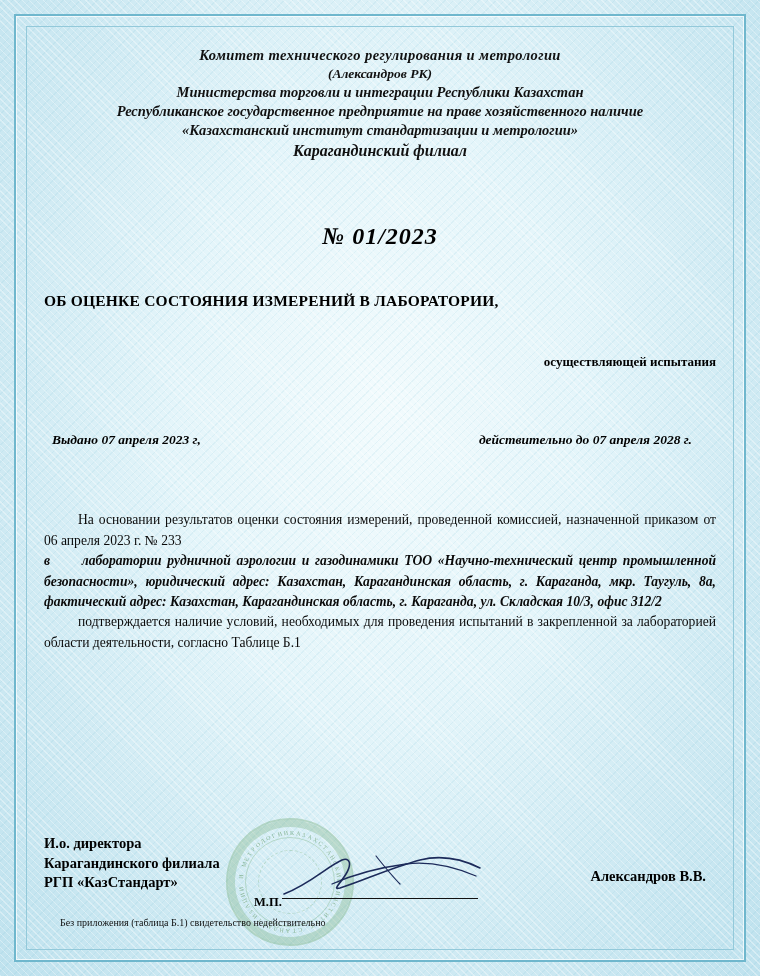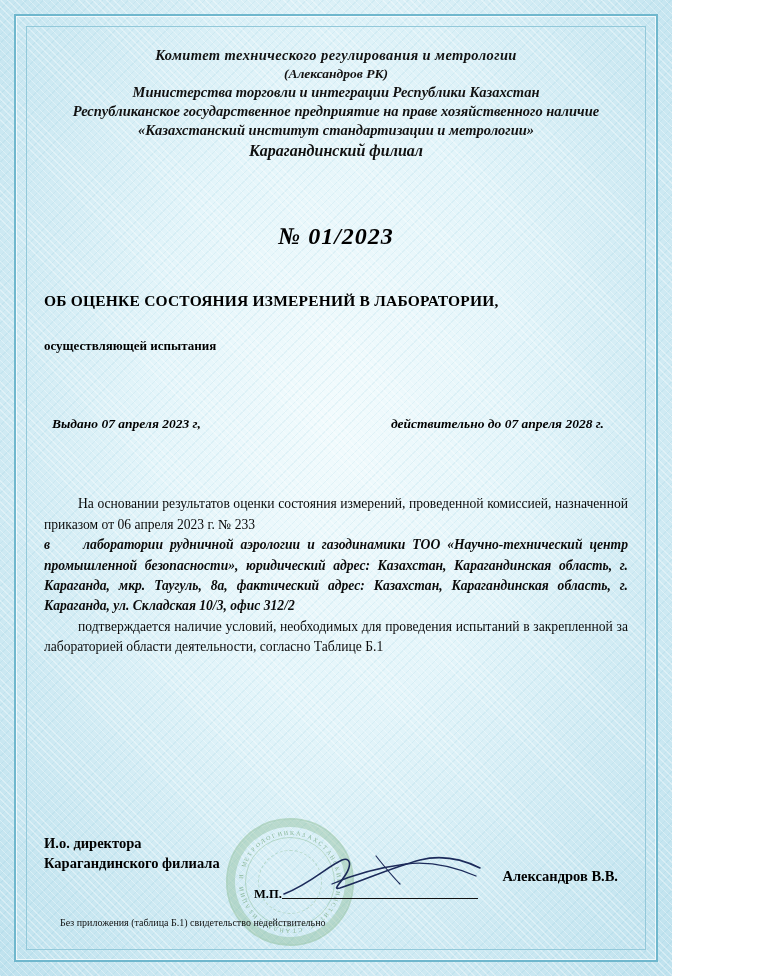--- a/index.html
+++ b/index.html
@@ -9,21 +9,21 @@
   }
   body {
     width: 760px;
     height: 976px;
     font-family: "Liberation Serif", serif;
     overflow: hidden;
   }
 
   .page {
     position: relative;
-    width: 672px;
+    width: 760px;
     height: 976px;
     box-sizing: border-box;
     background:
       radial-gradient(ellipse at 50% 42%, #f2fbfd 0%, #e4f5fa 38%, #cfeaf3 70%, #bfe2ee 100%),
       linear-gradient(180deg, #dff2f8 0%, #cfeaf3 50%, #c2e4ef 100%);
   }
 
   
   .texture {
     position: absolute;
@@ -97,24 +97,24 @@
     letter-spacing: 1px;
   }
   .subtitle {
     text-align: left;
     font-size: 15.5px;
     font-weight: bold;
     margin-top: 42px;
     letter-spacing: 0.2px;
   }
   .subtitle2 {
-    text-align: left;
+    text-align: right;
     font-size: 13px;
     font-weight: bold;
-    margin-top: 28px;
+    margin-top: 44px;
   }
 
   
   .dates {
     margin-top: 62px;
     display: flex;
     justify-content: space-between;
     font-style: italic;
     font-weight: bold;
     font-size: 13.5px;
@@ -274,20 +274,21 @@
         <span style="display:inline-block;width:26px;"></span><span class="bi">лаборатории рудничной аэрологии и газодинамики ТОО «Научно-технический центр промышленной безопасности», юридический адрес: Казахстан, Карагандинская область, г. Караганда, мкр. Таугуль, 8а, фактический адрес: Казахстан, Карагандинская область, г. Караганда, ул. Складская 10/3, офис 312/2</span>
       </p>
       <p class="indent">подтверждается наличие условий, необходимых для проведения испытаний в закрепленной за лабораторией области деятельности, согласно Таблице Б.1</p>
     </div>
 
     <div class="sign-area">
       <div class="sign-row">
         <div class="sign-left">
           <div>И.о. директора</div>
           <div>Карагандинского филиала</div>
+          <div>РГП «КазСтандарт»</div>
         </div>
         <div class="sign-right">Александров В.В.</div>
       </div>
       <div class="mp">М.П.</div>
 
       <div class="stamp">
         <div class="stamp-text">
             <span style="transform: rotate(-90deg) translate(52px) rotate(90deg);">К</span>
             <span style="transform: rotate(-82.8deg) translate(52px) rotate(90deg);">А</span>
             <span style="transform: rotate(-75.6deg) translate(52px) rotate(90deg);">З</span>

